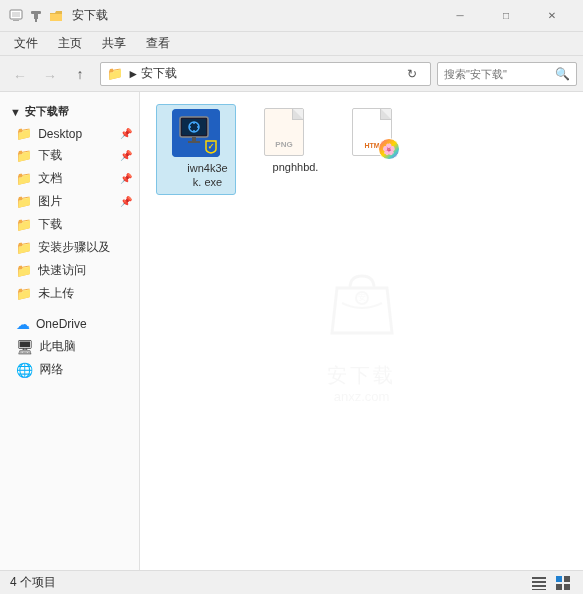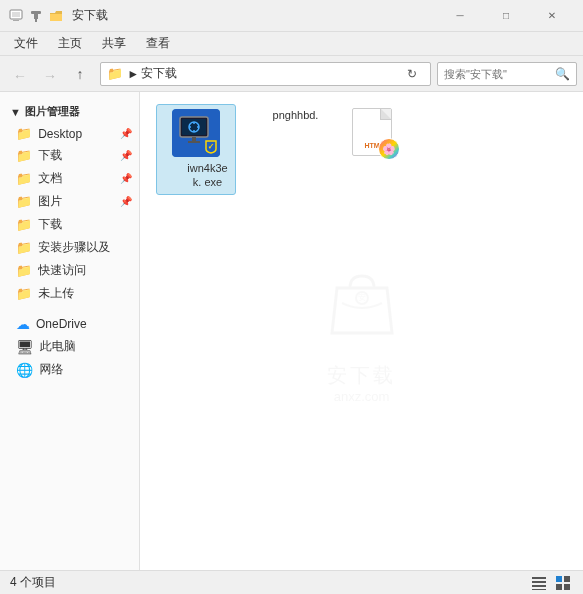--- a/index.html
+++ b/index.html
@@ -391,21 +391,21 @@
     <input type="text" placeholder="搜索&quot;安下载&quot;" style="">
     <span class="search-icon">🔍</span>
   </div>
 </div>
 
 <div class="main">
 
   <div class="sidebar">
     <div class="sidebar-section-title">
       <span>▼</span>
-      <span>图片管理器</span>
+      <span>安下载帮</span>
     </div>
 
     <div class="sidebar-item">
       <span class="sidebar-folder-icon">📁</span>
       <span>Desktop</span>
       <span class="pin-icon">📌</span>
     </div>
     <div class="sidebar-item">
       <span class="sidebar-folder-icon">📁</span>
       <span>下载</span>
@@ -495,20 +495,25 @@
               <path d="M34 32 L34 40 Q34 43 39 44 Q44 43 44 40 L44 32 Z" fill="#2060c0" stroke="#ffd700" stroke-width="1.5"></path>
               <text x="39" y="40" text-anchor="middle" font-size="8" fill="#ffd700" font-weight="bold">✓</text>
             </svg>
           </div>
         </div>
         <div class="file-name">iwn4k3ek.
 exe</div>
       </div>
 
       <div class="file-item">
+        <div class="file-icon">
+          <div class="generic-file" style="background:#fff8f0;">
+            <span style="font-size:8px; color:#aaa; font-weight:bold; padding-bottom:2px;">PNG</span>
+          </div>
+        </div>
         <div class="file-name">pnghhbd.</div>
       </div>
 
       <div class="file-item">
         <div class="file-icon">
           <div style="position:relative; width:40px; height:48px;">
             <div class="generic-file">
               <span style="font-size:7px; color:#e07020; font-weight:bold; padding-bottom:2px;">HTM</span>
             </div>
 

